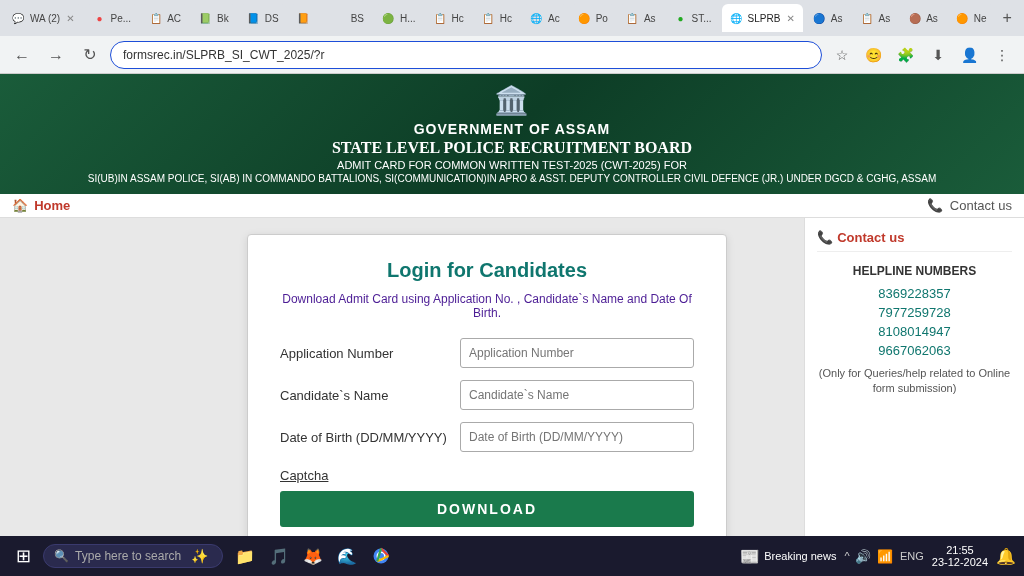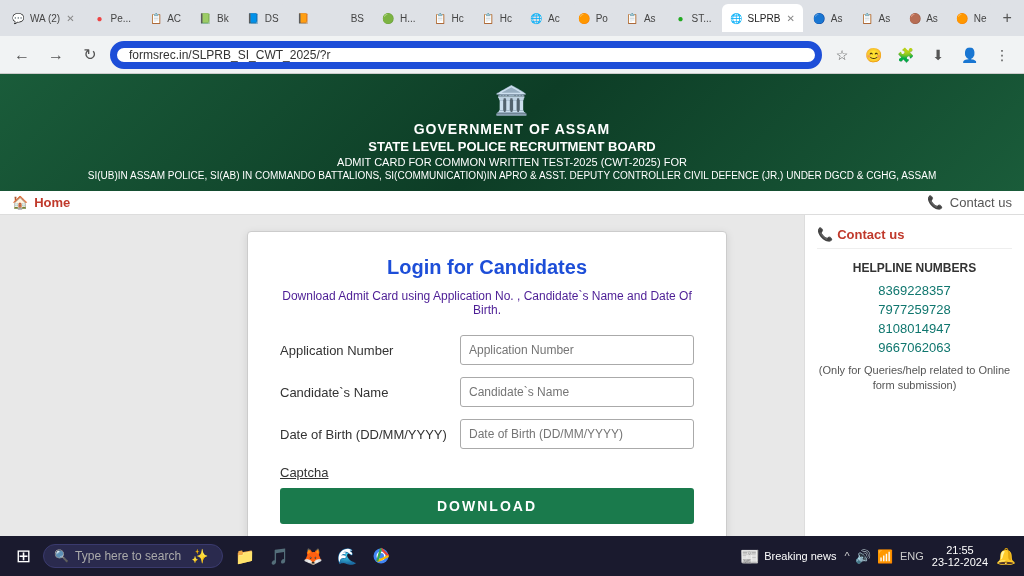--- a/index.html
+++ b/index.html
@@ -6,48 +6,48 @@
     body { font-family: Arial, sans-serif; background: #f0f0f0; width: 1024px; height: 576px; overflow: hidden; position: relative; }
     .tab-bar { display: flex; align-items: center; height: 36px; background: #dee1e6; padding: 0 4px; gap: 2px; overflow: hidden; }
     .tab-item { display: flex; align-items: center; height: 28px; padding: 0 8px; font-size: 11px; color: #444; background: #dee1e6; border-radius: 6px 6px 0 0; gap: 4px; white-space: nowrap; max-width: 90px; overflow: hidden; }
     .tab-item.active { background: #fff; color: #222; }
     .tab-icon { width: 14px; height: 14px; display: inline-flex; align-items: center; justify-content: center; font-size: 10px; }
     .tab-close { margin-left: 2px; color: #888; font-size: 10px; cursor: pointer; }
     .tab-new { background: none; border: none; font-size: 16px; color: #555; cursor: pointer; padding: 0 6px; }
 
     .nav-bar { display: flex; align-items: center; height: 38px; background: #f1f3f4; padding: 0 8px; gap: 6px; border-bottom: 1px solid #ccc; }
     .nav-btn { background: none; border: none; cursor: pointer; color: #555; font-size: 16px; padding: 4px; border-radius: 50%; display: flex; align-items: center; justify-content: center; width: 28px; height: 28px; }
-    .address-bar { flex: 1; height: 28px; border: 7px solid #1d4ed8; border-radius: 14px; padding: 0 12px; font-size: 12px; background: #fff; color: #333; outline: none; }
+    .address-bar { flex: 1; height: 28px; border: 1px solid #1d4ed8; border-radius: 14px; padding: 0 12px; font-size: 12px; background: #fff; color: #333; outline: none; }
     .nav-icons { display: flex; gap: 4px; align-items: center; }
     .nav-icon-btn { background: none; border: none; cursor: pointer; color: #555; font-size: 14px; padding: 4px; border-radius: 50%; width: 28px; height: 28px; display: flex; align-items: center; justify-content: center; }
 
     
     .page-content { display: flex; flex-direction: column; height: calc(576px - 74px); }
 
     
     .site-header { background: linear-gradient(135deg, #1a5c3a 0%, #0d3d26 50%, #1a5c3a 100%); color: white; text-align: center; padding: 10px 20px; position: relative; }
     .header-emblem { font-size: 28px; margin-bottom: 4px; }
     .header-title1 { font-size: 14px; font-weight: bold; letter-spacing: 1px; }
-    .header-title2 { font-size: 13px; font-weight: bold; margin: 2px 0; }
+    .header-title2 { font-size: 16px; font-weight: bold; margin: 2px 0; font-family: Liberation Serif, serif; }
     .header-title3 { font-size: 11px; margin: 2px 0; }
     .header-subtitle { font-size: 10px; margin-top: 2px; }
 
     
     .site-nav { display: flex; background: #fff; border-bottom: 1px solid #ddd; padding: 4px 12px; gap: 20px; align-items: center; justify-content: space-between; }
     .site-nav-left { display: flex; align-items: center; gap: 6px; color: #c0392b; font-size: 13px; font-weight: bold; cursor: pointer; }
     .site-nav-right { display: flex; align-items: center; gap: 6px; color: #555; font-size: 13px; cursor: pointer; }
 
     
     .main-layout { display: flex; flex: 1; background: #e8e8e8; }
     .main-center { flex: 1; display: flex; align-items: flex-start; justify-content: center; padding: 16px; }
     .main-right { width: 220px; background: #fff; border-left: 1px solid #ddd; padding: 12px; }
 
     
     .login-card { background: #fff; border: 1px solid #ccc; border-radius: 4px; padding: 24px 32px; width: 480px; box-shadow: 0 2px 8px rgba(0,0,0,0.1); }
-    .login-title { text-align: center; font-size: 20px; font-weight: bold; color: #1d4ed8; margin-bottom: 10px; }
+    .login-title { text-align: center; font-size: 20px; font-weight: bold; color: #0f766e; margin-bottom: 10px; }
     .login-subtitle { color: #4c1d95; font-size: 12px; text-align: center; margin-bottom: 18px; }
 
     .form-row { display: flex; align-items: center; margin-bottom: 12px; }
     .form-label { width: 180px; font-size: 13px; color: #333; flex-shrink: 0; }
     .form-input { flex: 1; height: 30px; border: 1px solid #aaa; border-radius: 3px; padding: 0 8px; font-size: 12px; color: #888; outline: none; }
     .captcha-image { background: #222; color: #fff; font-size: 16px; font-weight: bold; font-family: 'Courier New', monospace; padding: 6px 14px; border-radius: 3px; letter-spacing: 2px; }
     .captcha-refresh { background: none; border: none; cursor: pointer; color: #1a73e8; font-size: 18px; }
 
     .download-btn { width: 100%; background: #1a7a4c; color: white; border: none; padding: 10px; font-size: 14px; font-weight: bold; letter-spacing: 2px; cursor: pointer; border-radius: 3px; margin-top: 4px; }
 

